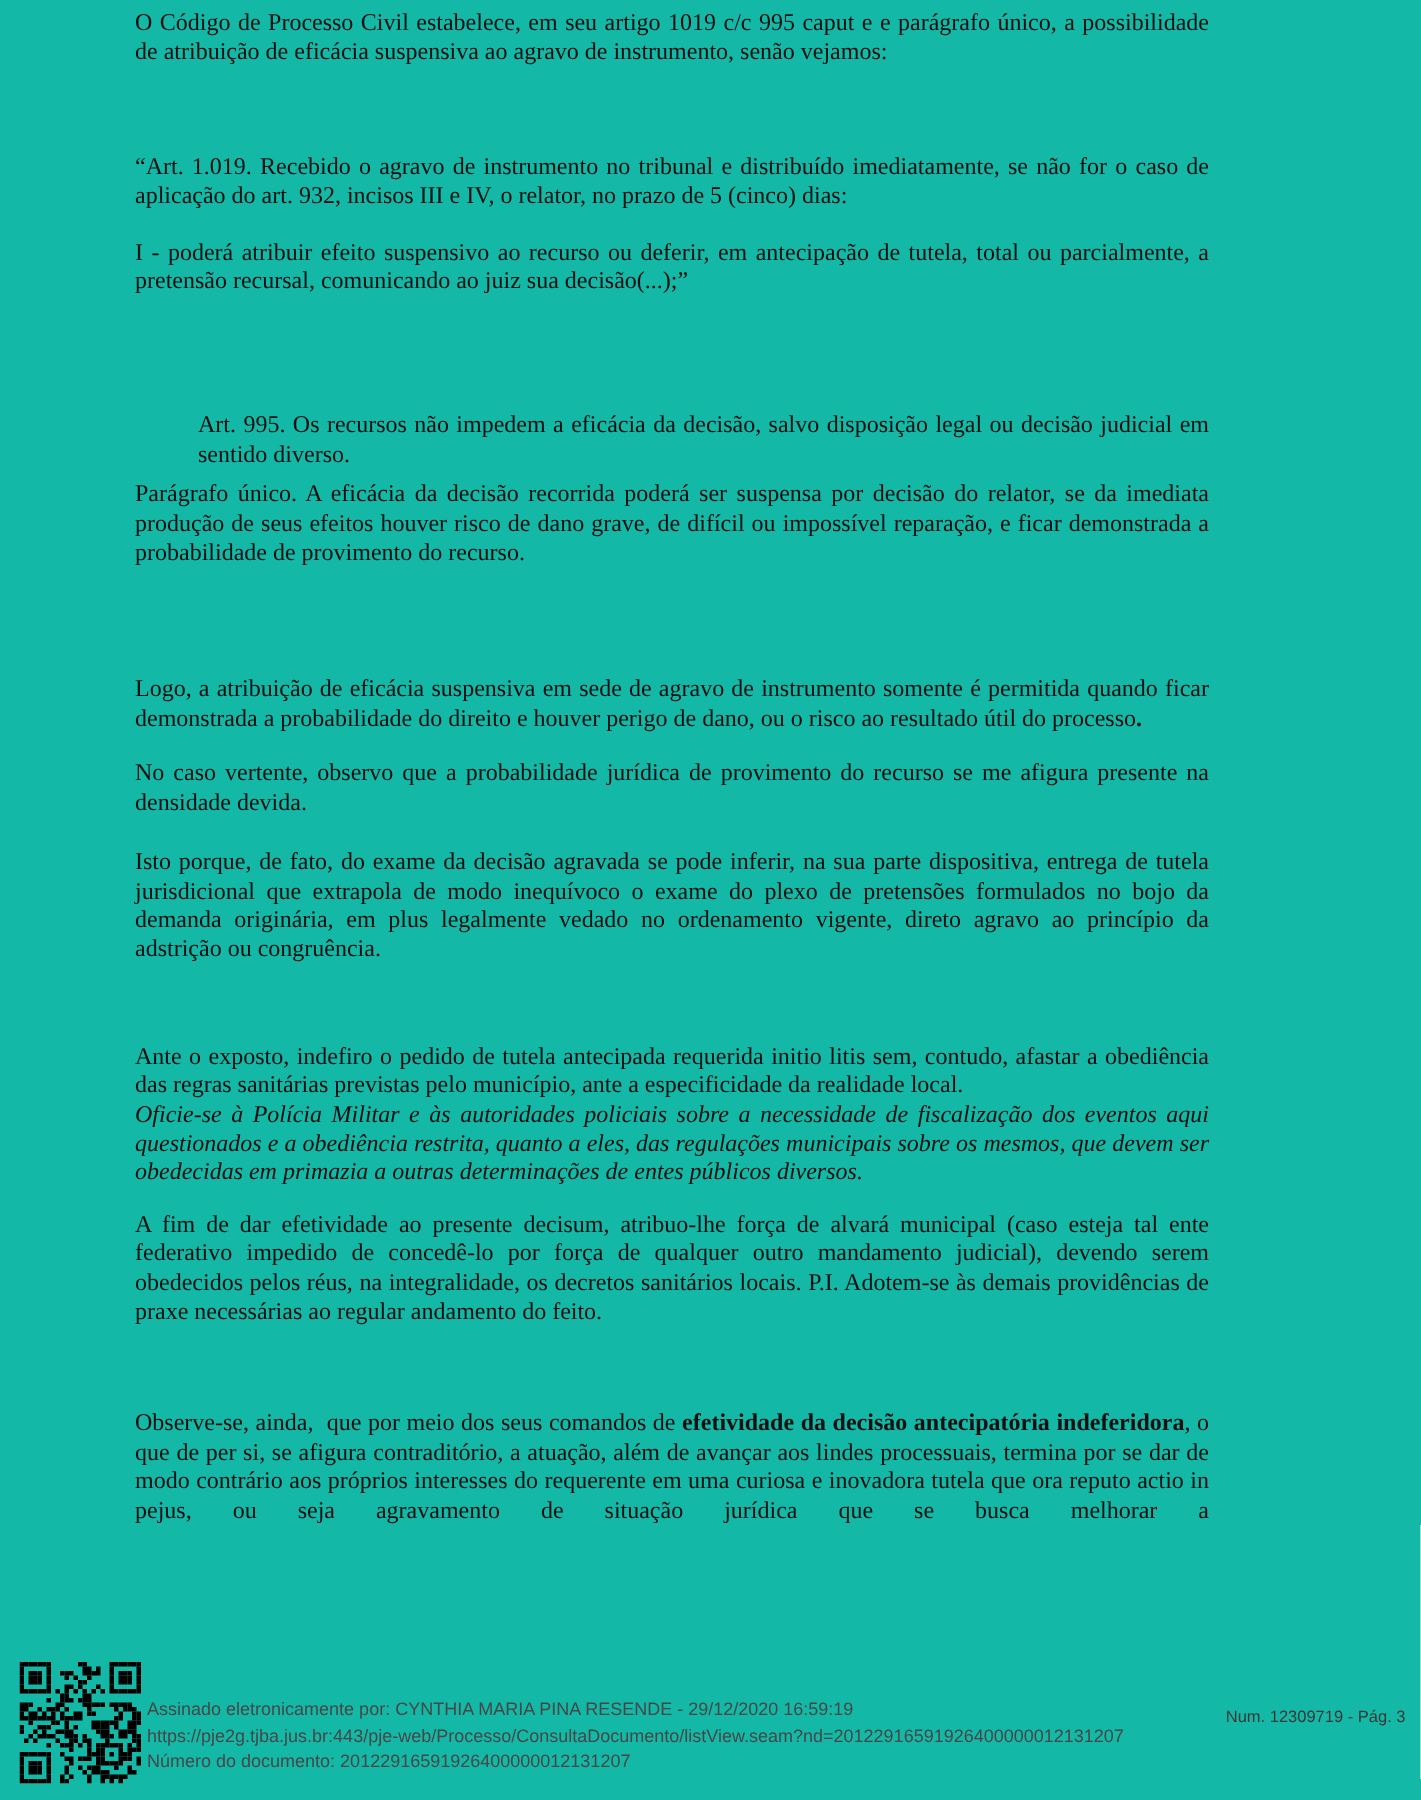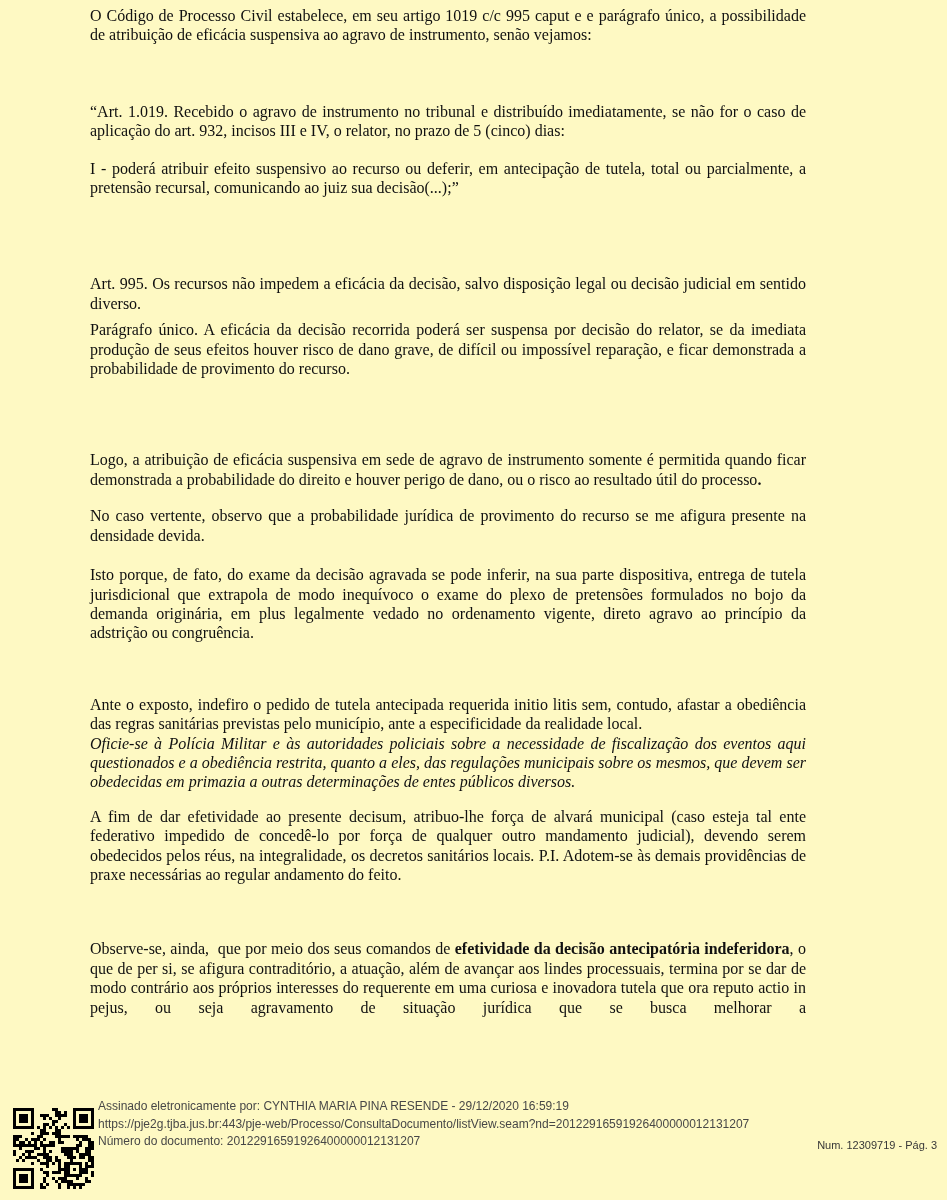--- a/index.html
+++ b/index.html
@@ -1,49 +1,49 @@
 <!DOCTYPE html>
 <html lang="pt"><head>
 <meta charset="utf-8">
 <style>
   html,body{margin:0;padding:0;background:#ffffff;}
   .page{
     position:relative;
     width:947px;height:1200px;
-    background:#fef9c3;
+    background:#14b8a6;
     overflow:hidden;
     font-family:"Liberation Serif", serif;
     color:#101010;
   }
   .doc{
     position:absolute;
     left:90px;top:6px;width:716px;
     font-size:16px;line-height:19.4px;
     text-align:justify;
   }
   .doc p{margin:0;padding:0;}
   .doc p:nth-of-type(2){margin-top:57px;}
   .doc p:nth-of-type(3){margin-top:18px;}
-  .doc p:nth-of-type(4){margin-top:77px;}
+  .doc p:nth-of-type(4){margin-top:77px;margin-left:42px;}
   .doc p:nth-of-type(5){margin-top:7px;}
   .doc p:nth-of-type(6){margin-top:72px;}
   .doc p:nth-of-type(7){margin-top:17px;}
   .doc p:nth-of-type(8){margin-top:20px;}
   .doc p:nth-of-type(9){margin-top:52px;}
   .doc p:nth-of-type(10){font-style:italic;}
   .doc p:nth-of-type(11){margin-top:15px;}
   .doc p:nth-of-type(12){margin-top:55px;text-align-last:justify;}
   .b{font-weight:bold;}
   .i{}
   .qr{
     position:absolute;left:13px;top:1108px;width:81px;height:81px;
   }
   .qr svg{display:block;}
   .sig{
-    position:absolute;left:98px;top:1098px;
+    position:absolute;left:98px;top:1131px;
     font-family:"Liberation Sans", sans-serif;
     font-size:12px;line-height:17.5px;
     color:#474747;
     white-space:nowrap;
   }
   .pagenum{
     position:absolute;top:1139px;right:10px;
     font-family:"Liberation Sans", sans-serif;
     font-size:11px;color:#373737;
   }

